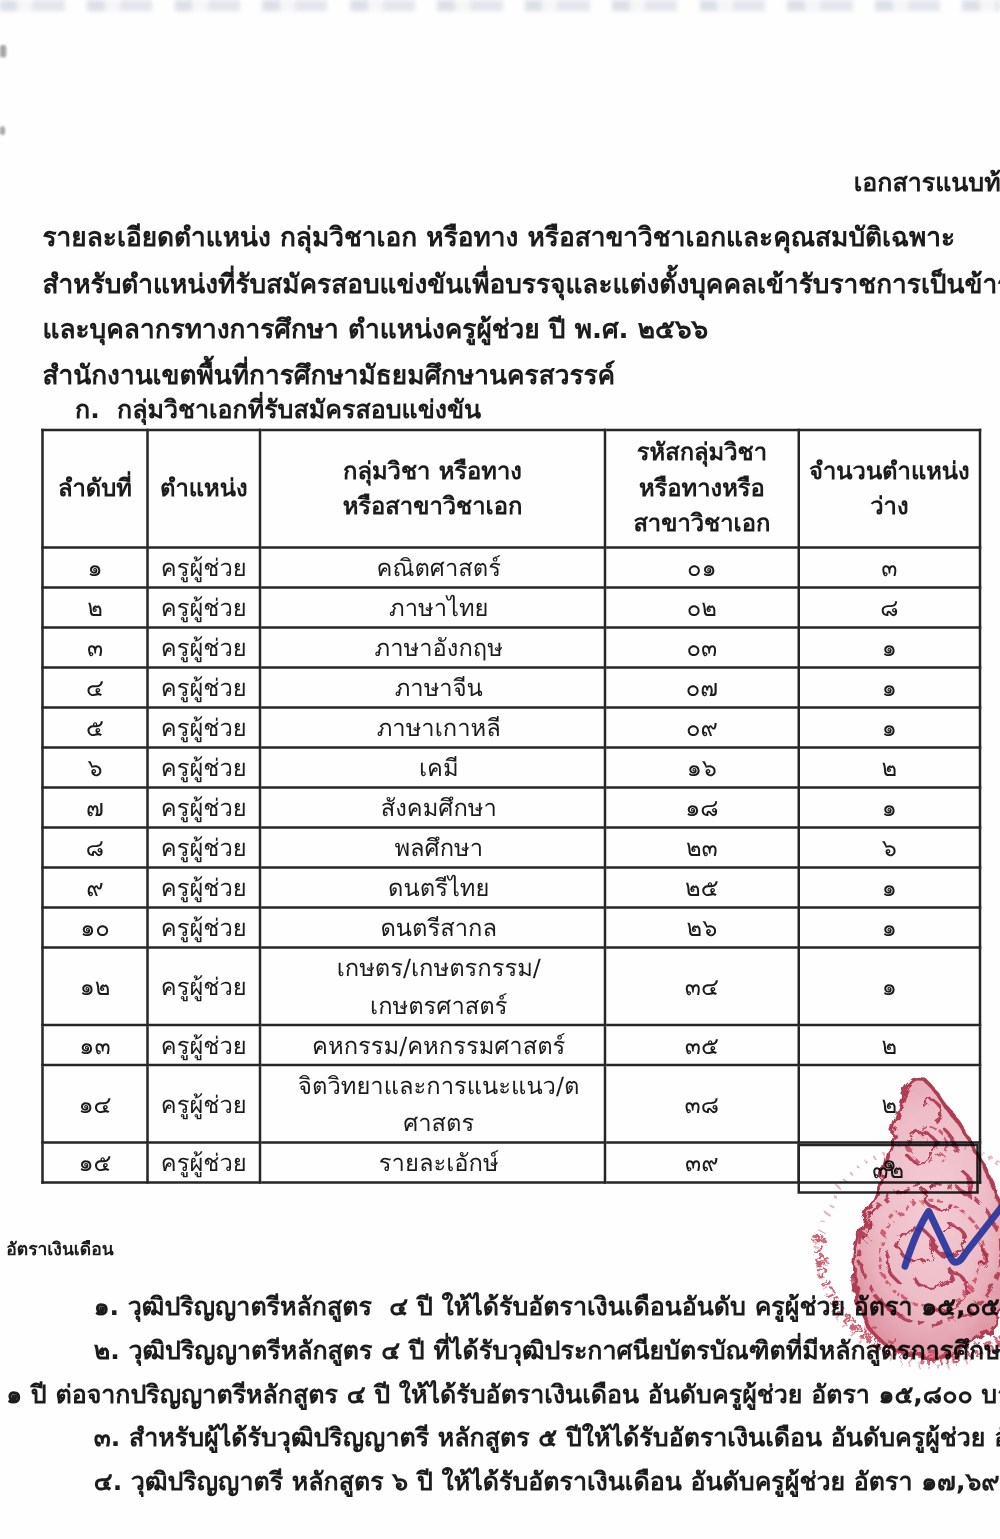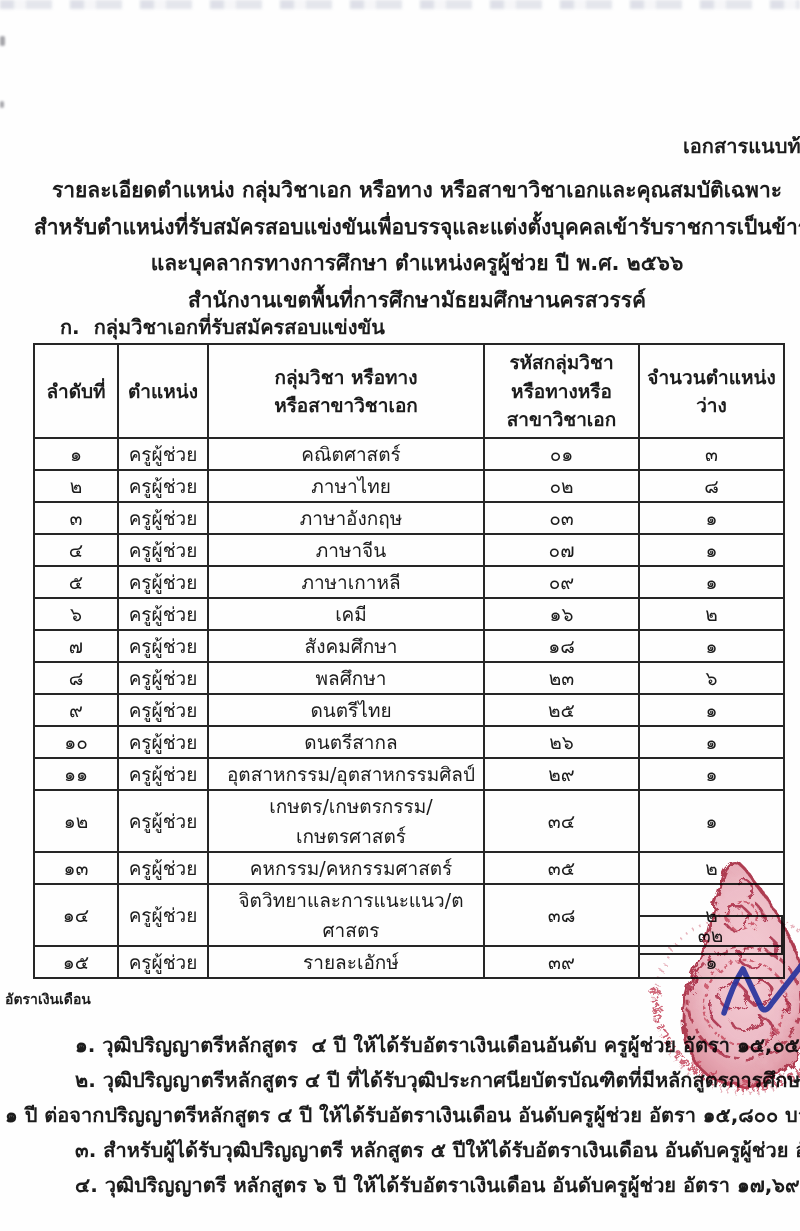--- a/index.html
+++ b/index.html
@@ -19,21 +19,21 @@
     filter:blur(1.6px);opacity:.75;
   }
   .smudge{position:absolute;background:rgba(60,60,70,.45);filter:blur(1px);border-radius:2px;}
 
   .corner-label{
     position:absolute;top:130px;left:683px;width:180px;
     font-size:20px;font-weight:600;white-space:pre;
   }
   .title-block{
     position:absolute;top:172px;left:0;width:800px;
-    text-align:center;padding-left:34px;box-sizing:border-box;
+    padding-left:34px;box-sizing:border-box;
   }
   .title-block .tline{
     font-size:21px;font-weight:700;line-height:36.5px;white-space:pre;
   }
   .section-heading{
     position:absolute;top:311px;left:60px;
     font-size:20px;font-weight:700;white-space:pre;
   }
 
   table.main{
@@ -179,27 +179,20 @@
     <td>๑</td>
   </tr>
       <tr>
     <td>๑๐</td>
     <td>ครูผู้ช่วย</td>
     <td class="subj">ดนตรีสากล</td>
     <td>๒๖</td>
     <td>๑</td>
   </tr>
       <tr>
-    <td>๑๑</td>
-    <td>ครูผู้ช่วย</td>
-    <td class="subj">อุตสาหกรรม/อุตสาหกรรมศิลป์</td>
-    <td>๒๙</td>
-    <td>๑</td>
-  </tr>
-      <tr>
     <td>๑๒</td>
     <td>ครูผู้ช่วย</td>
     <td class="subj">เกษตร/เกษตรกรรม/เกษตรศาสตร์</td>
     <td>๓๔</td>
     <td>๑</td>
   </tr>
       <tr>
     <td>๑๓</td>
     <td>ครูผู้ช่วย</td>
     <td class="subj">คหกรรม/คหกรรมศาสตร์</td>

